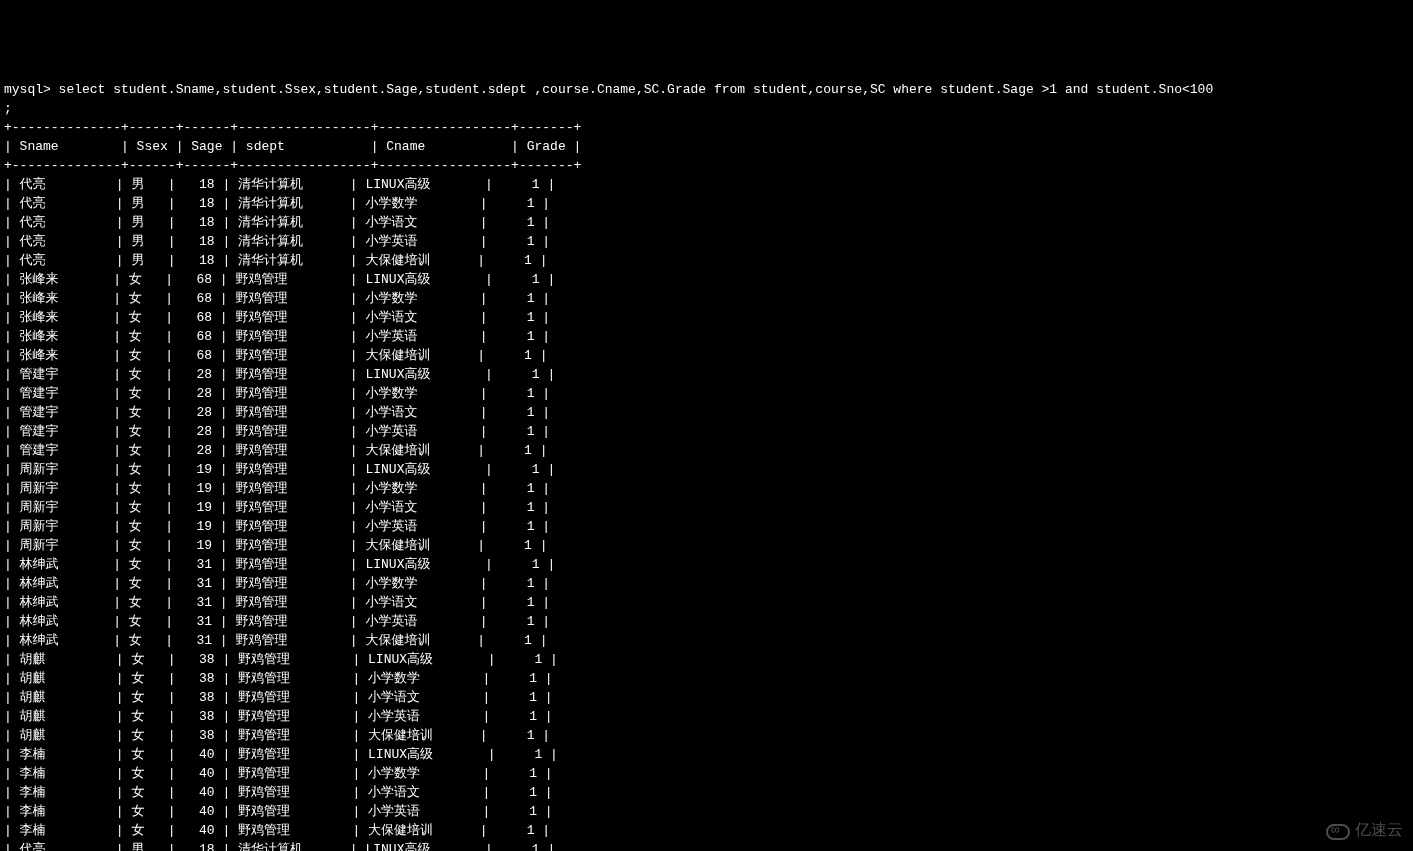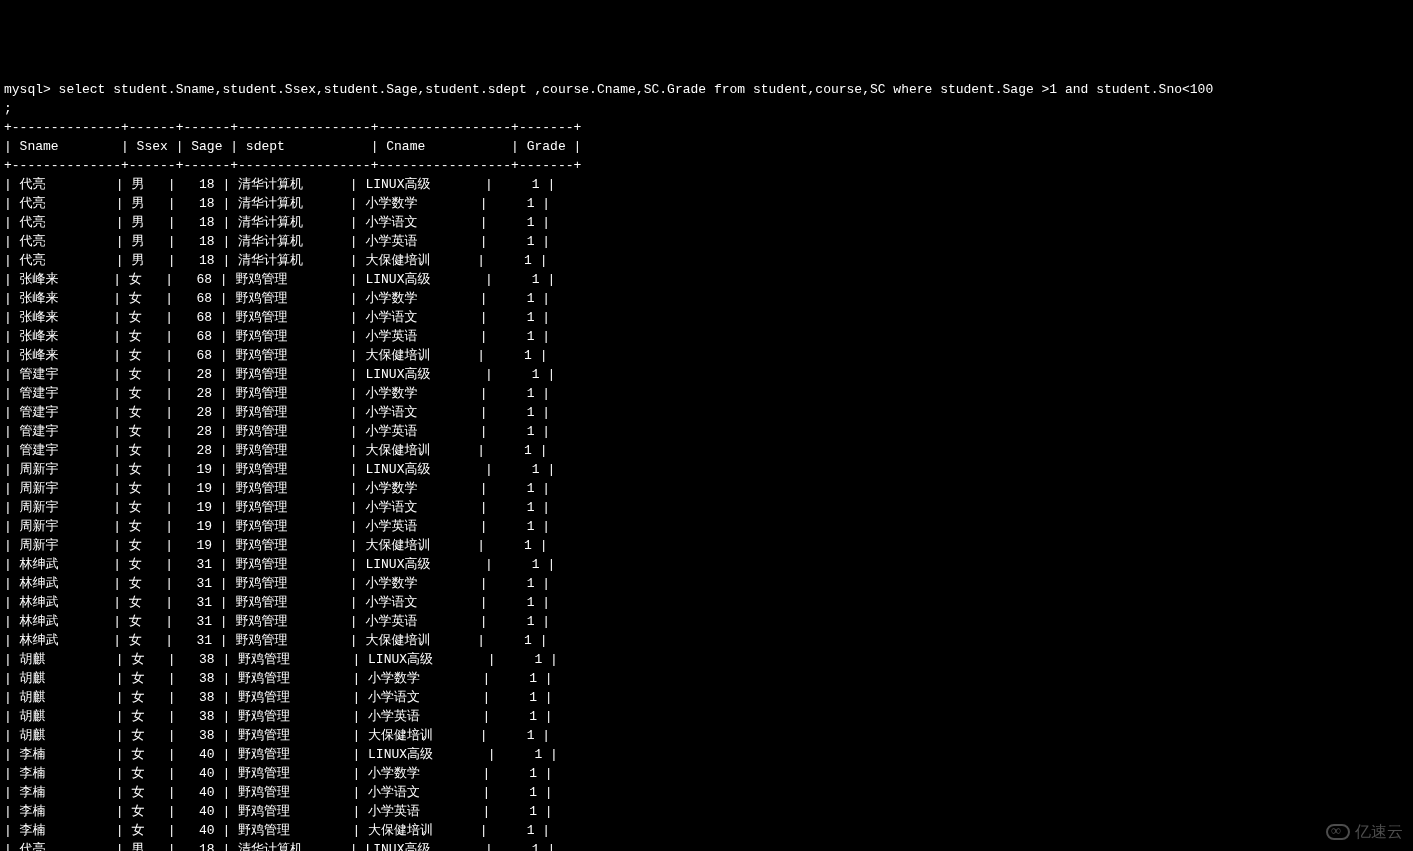--- a/index.html
+++ b/index.html
@@ -18,21 +18,21 @@
       overflow: hidden;
       width: 1413px;
       height: 851px;
       position: relative;
     }
     .watermark {
       position: absolute;
       bottom: 10px;
       right: 10px;
       opacity: 0.5;
-      font-family: Liberation Serif, serif;
+      font-family: Liberation Mono, monospace;
       font-size: 16px;
       color: #999;
       display: flex;
       align-items: center;
       gap: 5px;
     }
     .watermark-icon {
       width: 24px;
       height: 16px;
       border: 2px solid #999;

